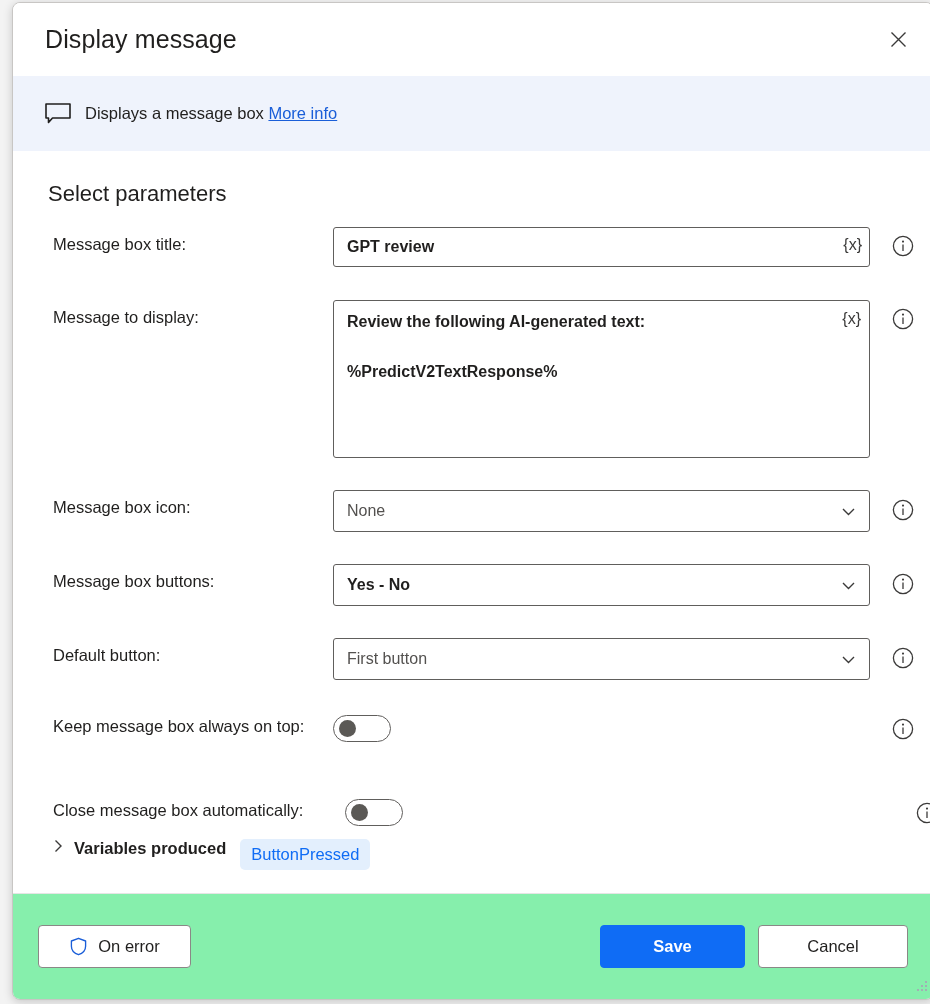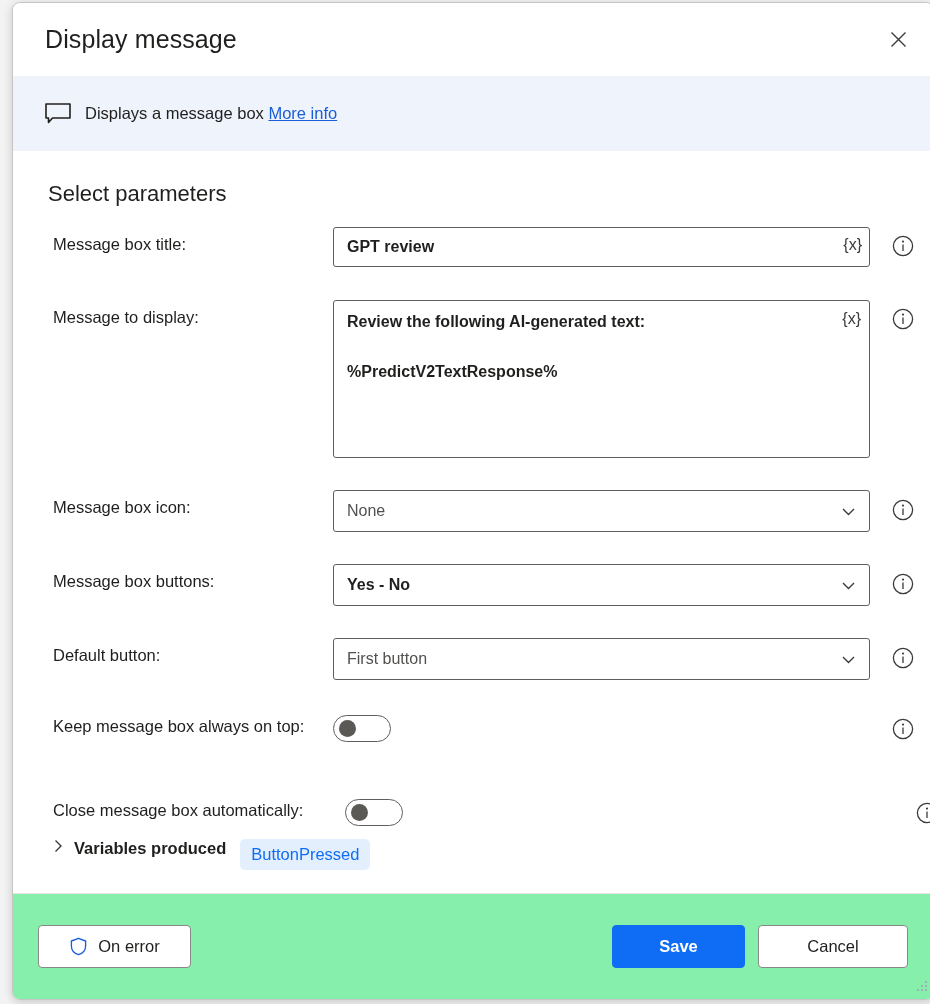--- a/index.html
+++ b/index.html
@@ -285,21 +285,21 @@
     display: flex;
     align-items: center;
     justify-content: center;
     box-sizing: border-box;
     padding: 0 18px;
   }
   .btn-onerror { width: 153px; gap: 10px; }
   .shield-icon { width: 19px; height: 19px; color: #1a5ed8; flex: 0 0 auto; }
   .spacer { flex: 1; }
   .btn-save {
-    width: 133px;
+    width: 145px;
     background: #0f6cf5;
     border-color: #0f6cf5;
     color: #ffffff;
     font-weight: 600;
     margin-right: 13px;
   }
   .btn-cancel { width: 150px; }
 
   .grip {
     position: absolute;

